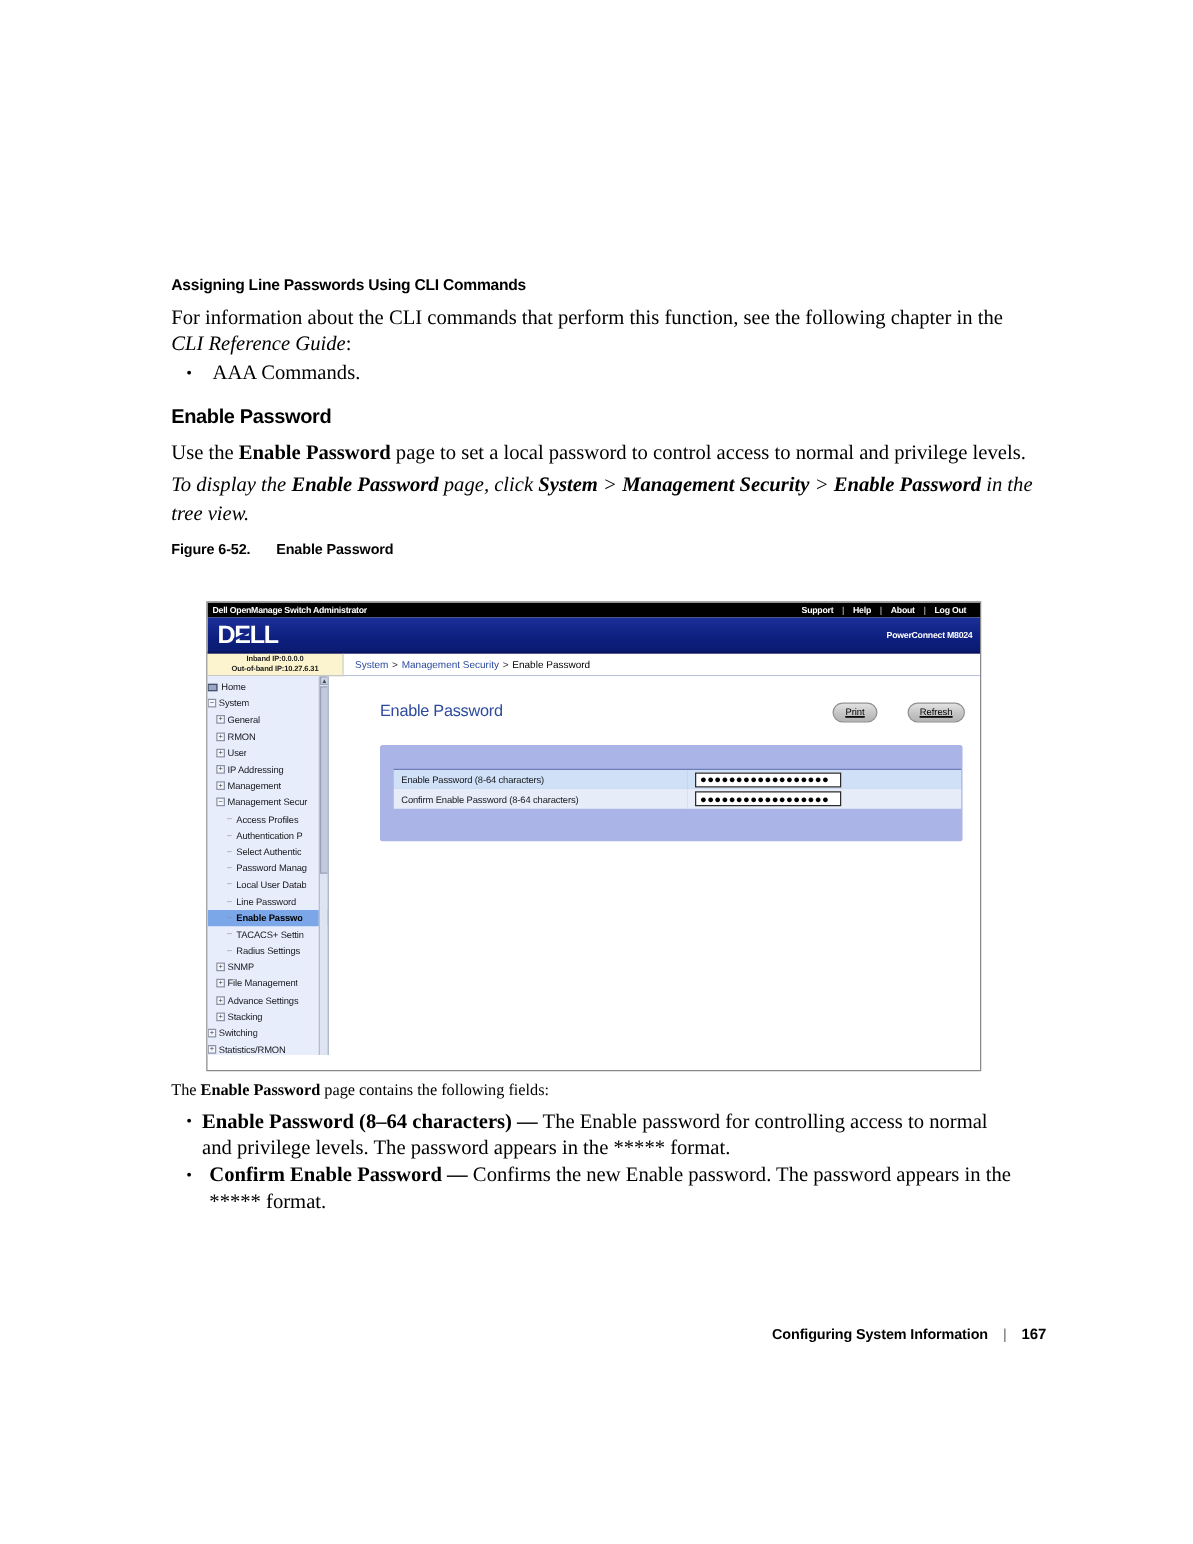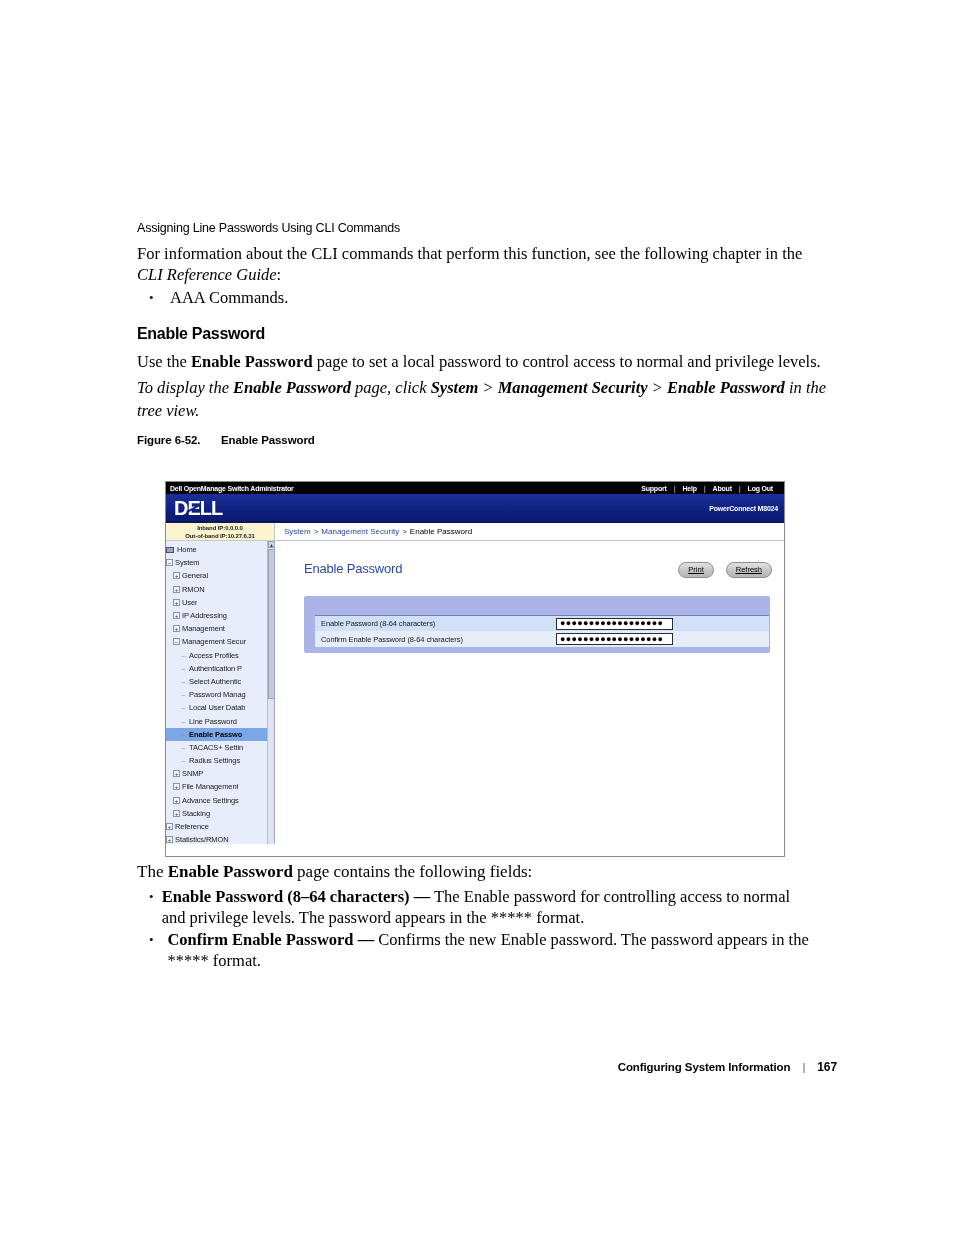--- a/index.html
+++ b/index.html
@@ -11,21 +11,21 @@
     color: #000;
     position: relative;
     overflow: hidden;
   }
 
   
   .page { position:absolute; left:137px; top:0; width:700px; }
 
   .h3 {
     font-family: "Liberation Sans", sans-serif;
-    font-weight: normal;
+    font-weight: bold;
     font-size: 12.5px;
     letter-spacing: -0.2px;
     position:absolute; left:0; top:221px;
   }
   .para1 {
     position:absolute; left:0; top:243px; width:690px;
     font-size: 16.5px; line-height: 21px;
   }
   .para1 .ital { font-style: italic; }
   .bullet-row {
@@ -45,21 +45,21 @@
   b.sb { font-weight:bold; }
 
   .figcap {
     font-family: "Liberation Sans", sans-serif;
     font-weight: bold; font-size: 11.5px;
     position:absolute; left:0; top:434px;
     letter-spacing:-0.1px;
   }
   .figcap .num { display:inline-block; width:84px; }
 
-  .para4 { position:absolute; left:0; top:861px; width:700px; font-size:17px; line-height:21px;}
+  .para4 { position:absolute; left:0; top:861px; width:700px; font-size:13px; line-height:21px;}
 
   
   .footer {
     position:absolute; left:0; top:1060px; width:700px;
     font-family:"Liberation Sans", sans-serif;
     font-size:11.5px; font-weight:bold;
     display:flex; justify-content:flex-end; align-items:baseline;
     letter-spacing:-0.1px;
   }
   .footer .sep { margin:0 12px; color:#666; font-weight:normal; }
@@ -119,21 +119,21 @@
     position:absolute; left:109px; top:41px; right:0; height:18px;
     background:#fff; border-bottom:1px solid #b9c3dd;
     display:flex; align-items:center; padding-left:9px;
     font-size:8px; color:#000;
   }
   .crumbbar a { color:#2b4a9e; text-decoration:none; }
   .crumbbar .sep { margin:0 3px; color:#333; }
 
   
   .tree {
-    position:absolute; left:0; top:59px; width:109px; bottom:12px;
+    position:absolute; left:0; top:59px; width:97px; bottom:12px;
     background:#e8edfb; border-right:1px solid #9fa8bf;
     overflow:hidden; padding-top:2px;
   }
   .tnode { display:flex; align-items:center; height:13.2px; font-size:7.5px; color:#16181c; letter-spacing:-0.1px; white-space:nowrap; }
   .tnode .ind { display:inline-block; }
   .tnode .pm {
     width:7px; height:7px; line-height:6px; text-align:center;
     border:1px solid #8a93a8; background:#f4f6fd; font-size:6px;
     margin-right:2px; color:#333; font-family:"Liberation Sans",sans-serif;
     flex:0 0 auto;
@@ -160,30 +160,30 @@
   }
 
   
   .content {
     position:absolute; left:110px; top:59px; right:0; bottom:0; background:#fff;
   }
   .pagetitle {
     position:absolute; left:28px; top:20px;
     color:#2b4a9e; font-size:13px; letter-spacing:-0.2px;
   }
-  .topbtns { position:absolute; right:12px; top:21px; display:flex; gap:12px;text-decoration:underline; }
+  .topbtns { position:absolute; right:12px; top:21px; display:flex; gap:24px;text-decoration:underline; }
   .wbtn {
     background:#c9c9c9;
     background:linear-gradient(180deg,#e2e2e2 0%, #c4c4c4 55%, #b4b4b4 100%);
     border:1px solid #8e8e8e; border-radius:8px;
     font-size:7.5px; color:#000; padding:2px 9px 3px;
     text-decoration:underline; white-space:nowrap;
   }
   .formpanel {
-    position:absolute; left:28px; top:55px; right:14px; height:57px;
+    position:absolute; left:28px; top:55px; right:14px; height:77px;
     background:#aab4e6; border-radius:2px; padding:19px 1px 0 11px;
   }
   .frow { display:flex; align-items:stretch; height:16px; }
   .frow.alt .flabel, .frow.alt .fcell { background:#cfe0f7; }
   .frow.first { border-top:1px solid #6f7db8; }
   .flabel {
     flex:0 0 235px; background:#e6edf9; font-size:7.5px; color:#14161a;
     display:flex; align-items:center; padding-left:6px; letter-spacing:-0.1px;
   }
   .fcell { flex:1 1 auto; background:#e6edf9; display:flex; align-items:center; padding-left:6px;}
@@ -390,21 +390,21 @@
           <span class="lbl">Advance Settings</span>
         </div>
         <div class="tnode">
           <span class="ind" style="width: 7px;"></span>
           <span class="pm">+</span>
           <span class="lbl">Stacking</span>
         </div>
         <div class="tnode">
           <span class="ind" style="width: 0px;"></span>
           <span class="pm">+</span>
-          <span class="lbl">Reference</span>
+          <span class="lbl">Switching</span>
         </div>
         <div class="tnode">
           <span class="ind" style="width: 0px;"></span>
           <span class="pm">+</span>
           <span class="lbl">Statistics/RMON</span>
         </div>
       </div>
     <div class="scrollbar">
       <div class="arrow">▲</div>
       <div class="thumb"></div>

